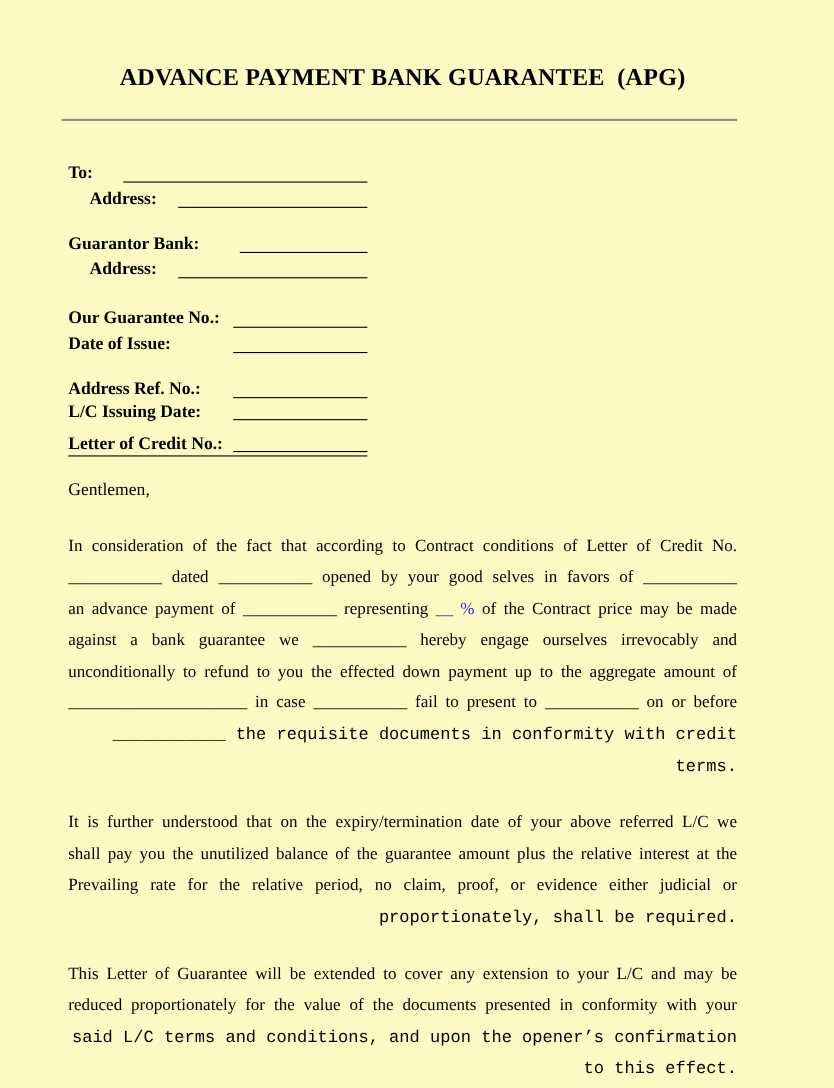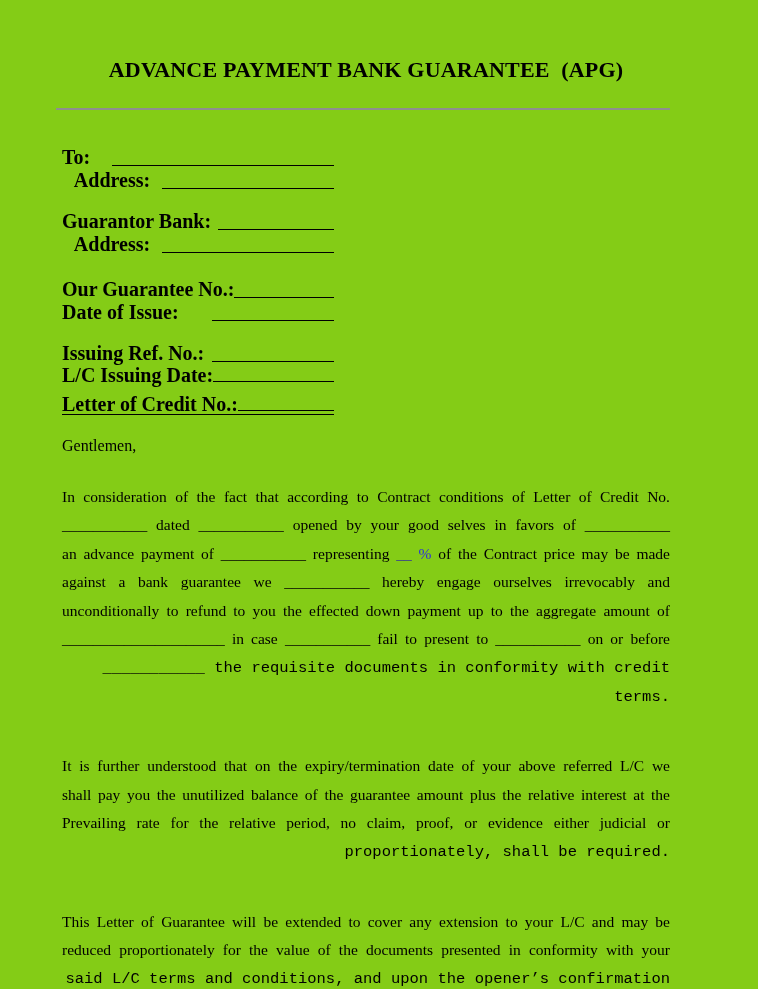--- a/index.html
+++ b/index.html
@@ -1,19 +1,19 @@
 <!DOCTYPE html>
 <html><head>
 <meta charset="utf-8">
 <style>
   html, body { margin: 0; padding: 0; background: #ffffff; }
   .page {
     width: 758px;
     height: 989px;
-    background: #84cc16;
+    background: #fef9c3;
     box-sizing: border-box;
     padding: 57px 88px 0 62px;
     font-family: "Liberation Serif", "DejaVu Serif", serif;
     color: #000000;
     overflow: hidden;
   }
   .title {
     margin: 0;
     font-size: 22px;
     font-weight: bold;
@@ -27,21 +27,21 @@
     border: none;
     border-top: 2.5px solid #8f8f8f;
     margin: 26px 0 0 -6px;
   }
   .fields {
     margin-top: 36px;
     width: 272px;
   }
   .frow {
     display: flex;
-    font-size: 20px;
+    font-size: 16px;
     font-weight: bold;
     line-height: 23px;
   }
   .frow.tight { line-height: 20px; }
   .gap  { margin-top: 18px; }
   .gap2 { margin-top: 22px; }
   .gap-sm { margin-top: 9px; }
   .flabel { white-space: pre; }
   .w-to   { min-width: 50px;  }
   .w-addr { min-width: 100px; text-align: center; }
@@ -51,21 +51,21 @@
     flex: 1 1 auto;
     border-bottom: 1.6px solid #000000;
     margin-bottom: 3.5px;
   }
   .salutation {
     margin: 17px 0 0 0;
     font-size: 16px;
     line-height: 20px;
   }
   .para {
-    margin-top: 41px;
+    margin-top: 23px;
     font-size: 15.5px;
     line-height: 28.6px;
     width: 608px;
   }
   .para.first { margin-top: 27px; }
   .jline { text-align: justify; text-align-last: justify; }
   .lline { text-align: right; font-family: Liberation Mono, monospace; }
   .blank-navy { color: #333399; }
   .pct-blue   { color: #2e2edd; }
 </style>
@@ -99,21 +99,21 @@
     <div class="frow gap2">
       <span class="flabel w-std">Our Guarantee No.:</span>
       <span class="fline"></span>
     </div>
     <div class="frow">
       <span class="flabel w-std">Date of Issue:</span>
       <span class="fline"></span>
     </div>
 
     <div class="frow gap">
-      <span class="flabel w-std">Issuing Ref. No.:</span>
+      <span class="flabel w-std">Address Ref. No.:</span>
       <span class="fline"></span>
     </div>
 
     <div class="frow tight">
       <span class="flabel w-std">L/C Issuing Date:</span>
       <span class="fline"></span>
     </div>
     <div class="frow tight gap-sm">
       <span class="flabel w-std">Letter of Credit No.:</span>
       <span class="fline"></span>

